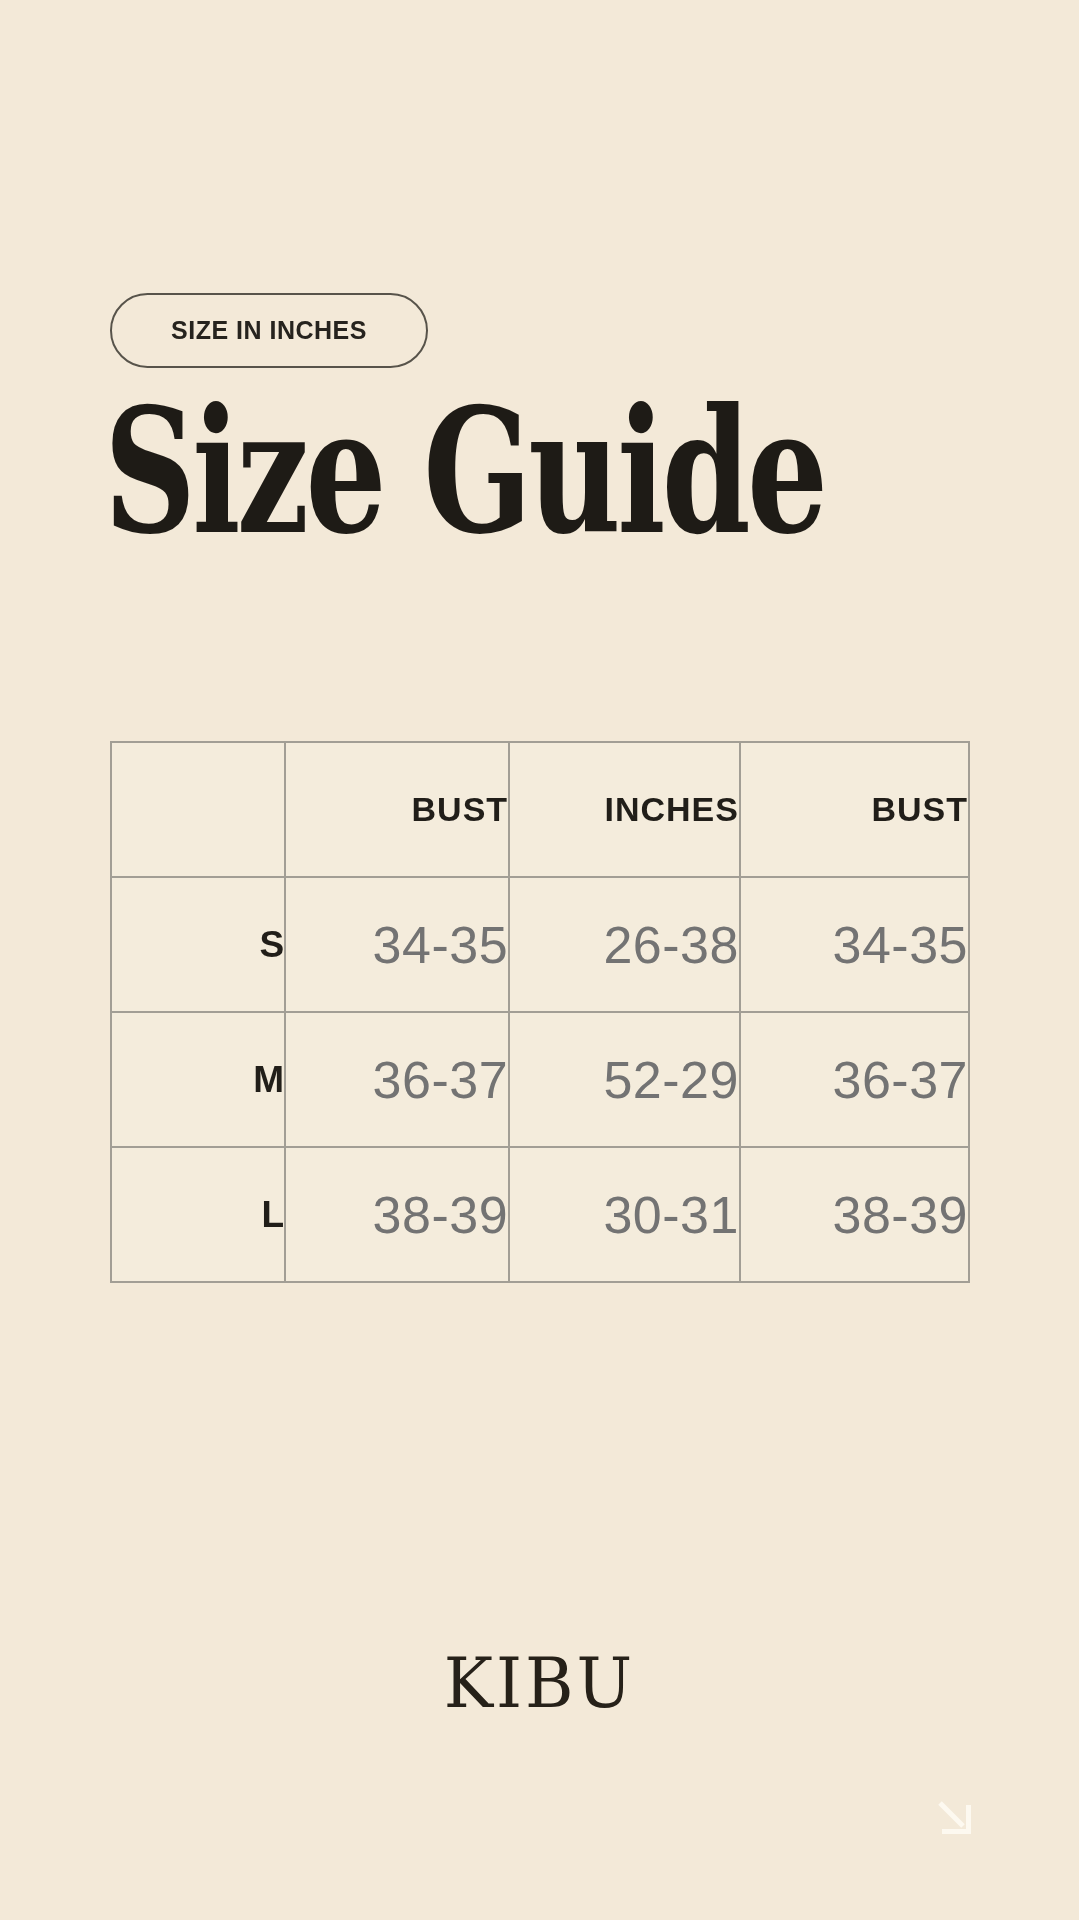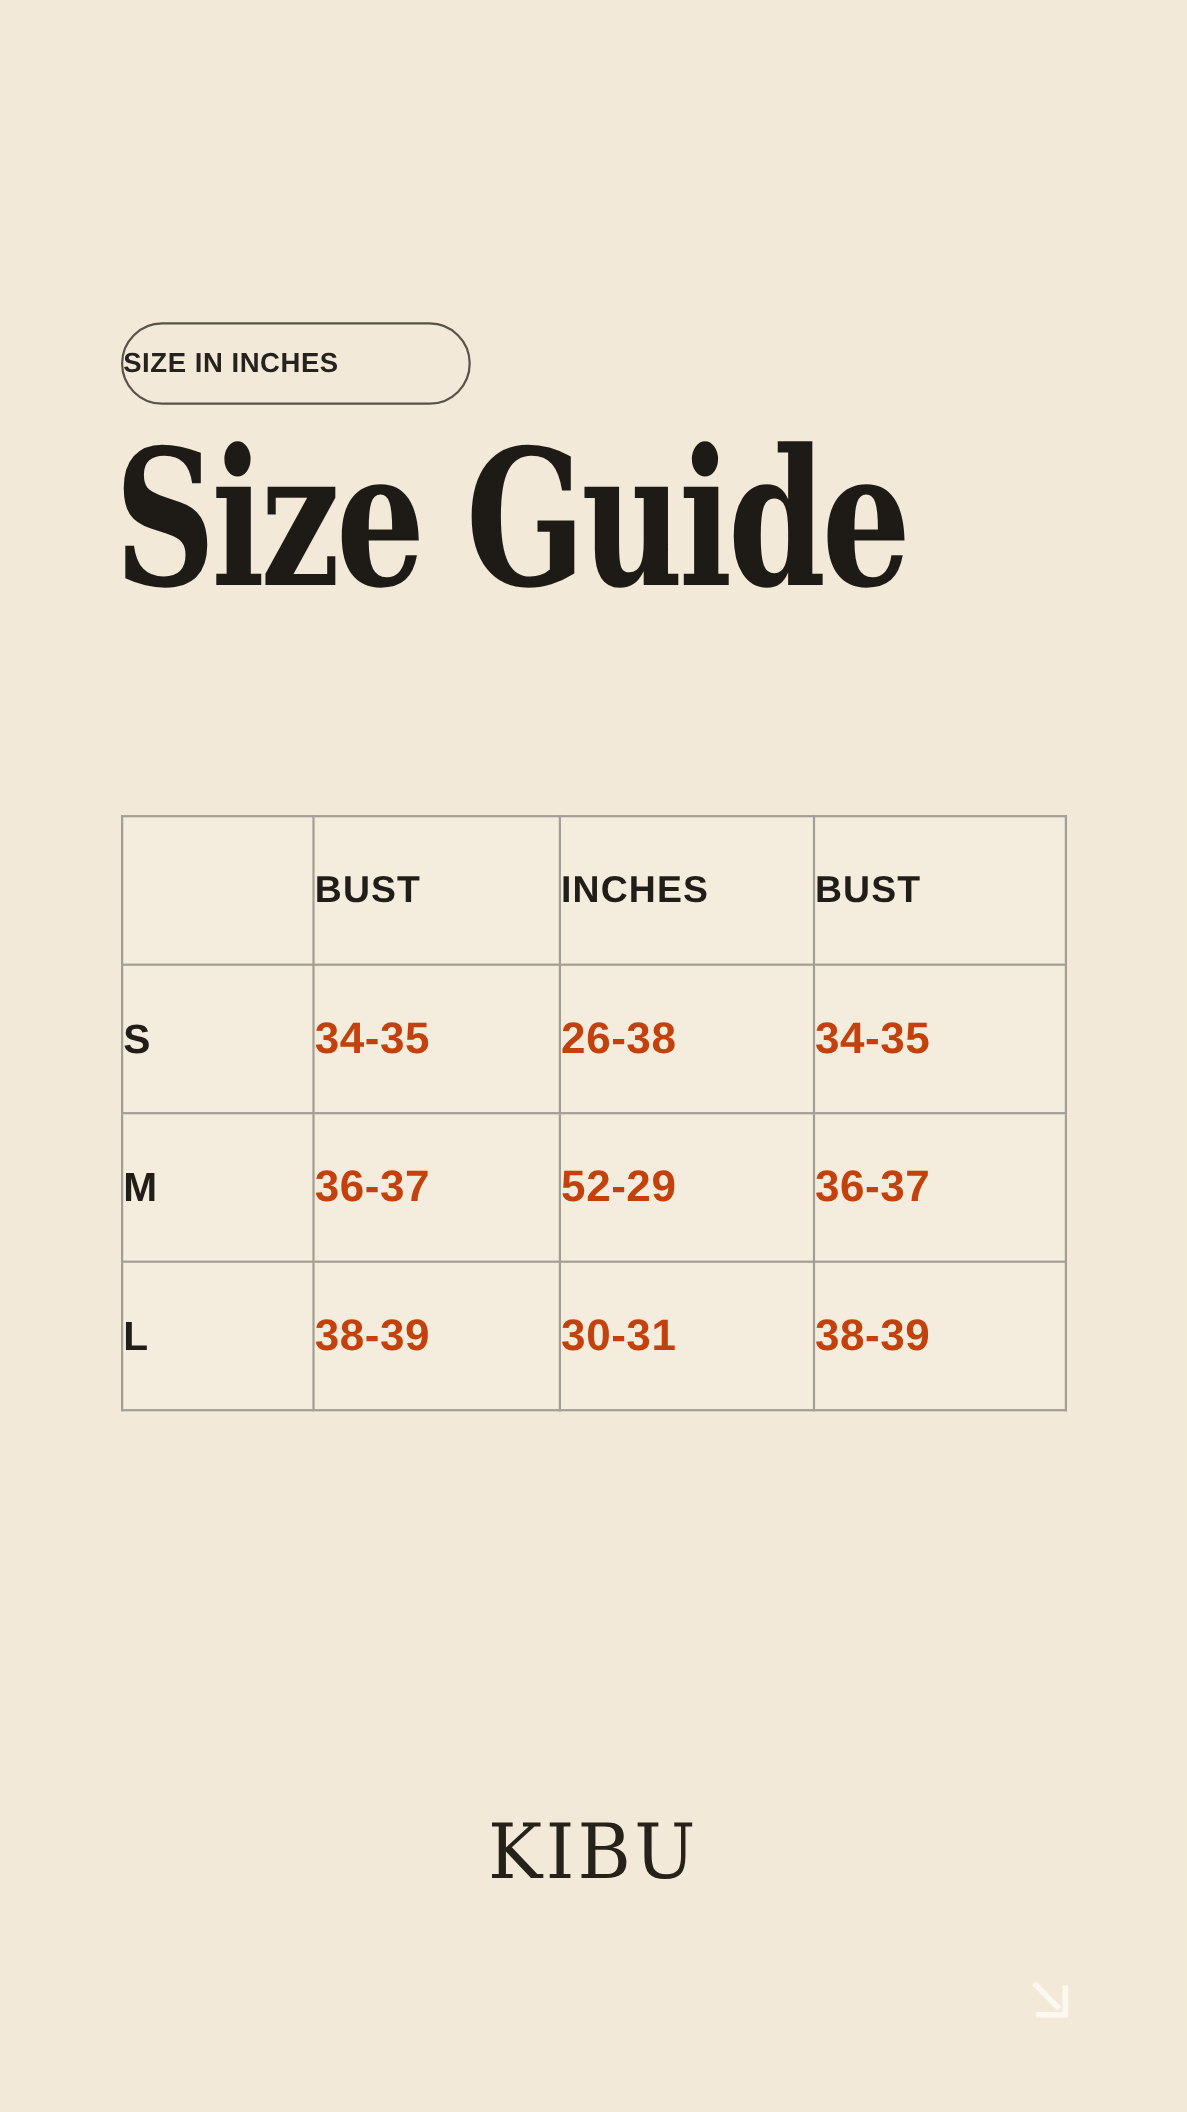--- a/index.html
+++ b/index.html
@@ -26,21 +26,21 @@
   .badge {
     position: absolute;
     left: 110px;
     top: 293px;
     width: 318px;
     height: 75px;
     border: 2px solid #57534a;
     border-radius: 40px;
     display: flex;
     align-items: center;
-    justify-content: flex-start;
+    justify-content: center;
   }
   .badge span {
     font-size: 25px;
     font-weight: 700;
     letter-spacing: 0.5px;
     color: #26231e;
   }
 
   
   .title {
@@ -69,39 +69,39 @@
   }
   .size-table col.c-size  { width: 20.3%; }
   .size-table col.c-bust  { width: 26.1%; }
   .size-table col.c-waist { width: 26.9%; }
   .size-table col.c-hips  { width: 26.7%; }
 
   .size-table th,
   .size-table td {
     border: 2px solid #a29e95;
     height: 135px;
-    text-align: left;
+    text-align: right;
     vertical-align: middle;
     background: #f4ecdc;
   }
   .size-table th {
     font-size: 34px;
     font-weight: 700;
     letter-spacing: 1px;
     color: #211e19;
   }
   .size-table td.size-label {
     font-size: 37px;
     font-weight: 700;
     color: #211e19;
   }
   .size-table td.value {
-    font-size: 40px;
-    font-weight: 700;
-    color: #c2410c;
+    font-size: 52px;
+    font-weight: 400;
+    color: #737373;
     letter-spacing: 0.5px;
   }
 
   
   .brand {
     position: absolute;
     top: 1645px;
     left: 0;
     width: 100%;
     text-align: center;

